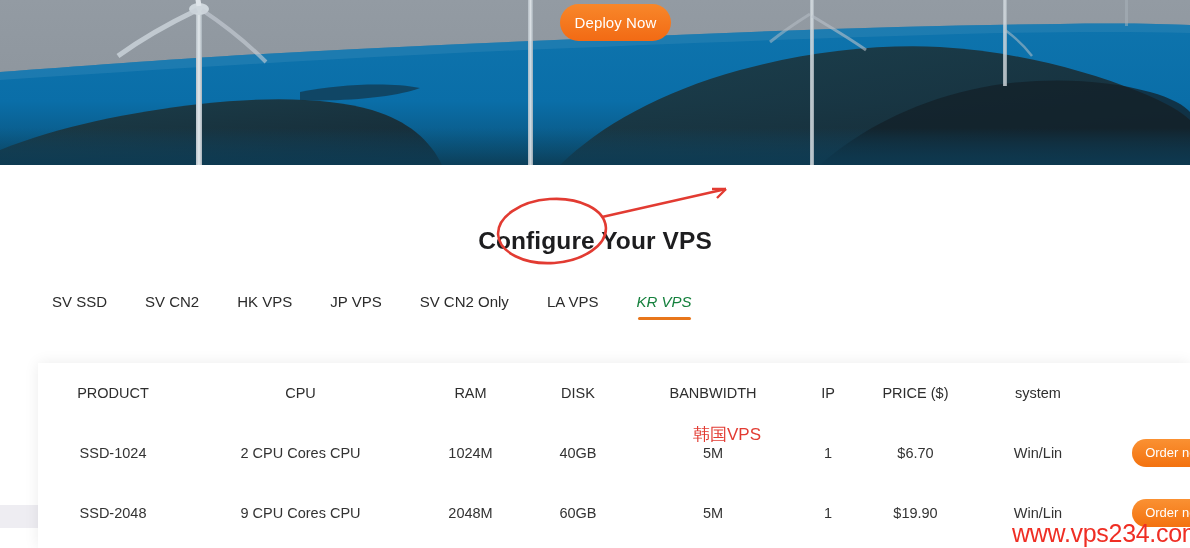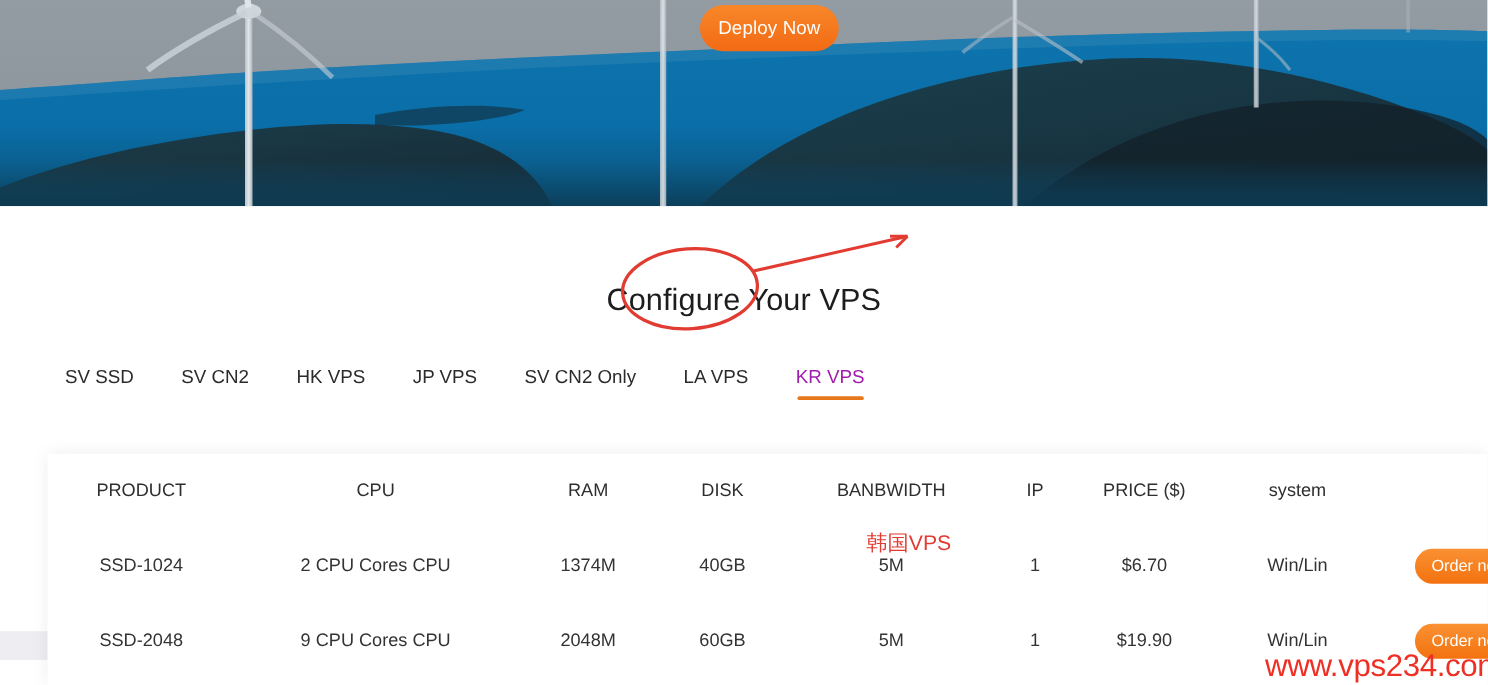--- a/index.html
+++ b/index.html
@@ -44,21 +44,21 @@
     position: relative;
     width: 1190px;
     height: 198px;
     background: #ffffff;
   }
   .config-title {
     position: absolute;
     left: 0; right: 0; top: 62px;
     text-align: center;
     font-size: 24.5px;
-    font-weight: normal;
+    font-weight: bold;
     color: #1d1d1f;
     letter-spacing: .1px;
   }
 
   .tabs {
     position: absolute;
     left: 52px; top: 128px;
     display: flex;
     align-items: flex-start;
   }
@@ -66,21 +66,21 @@
     position: relative;
     padding: 0 0 10px 0;
     margin-right: 38px;
     font-size: 15px;
     color: #2b2b2b;
     white-space: nowrap;
     cursor: pointer;
     background: none; border: none;
     font-family: "Liberation Sans", sans-serif;
   }
-  .tab.active { color: #a21caf; }
+  .tab.active { color: #15803d; font-style: italic; }
   .tab.active::after {
     content: "";
     position: absolute;
     left: 1px; right: 1px; bottom: 0;
     height: 3px;
     background: #e8761b;
     border-radius: 2px;
   }
 
   
@@ -290,21 +290,21 @@
         <th>IP</th>
         <th>PRICE ($)</th>
         <th>system</th>
         <th></th>
       </tr>
     </thead>
     <tbody>
       <tr>
         <td>SSD-1024</td>
         <td>2 CPU Cores CPU</td>
-        <td>1374M</td>
+        <td>1024M</td>
         <td>40GB</td>
         <td>5M</td>
         <td>1</td>
         <td>$6.70</td>
         <td>Win/Lin</td>
         <td>
           <button class="order-btn">Order now</button>
         </td>
       </tr>
       <tr>

